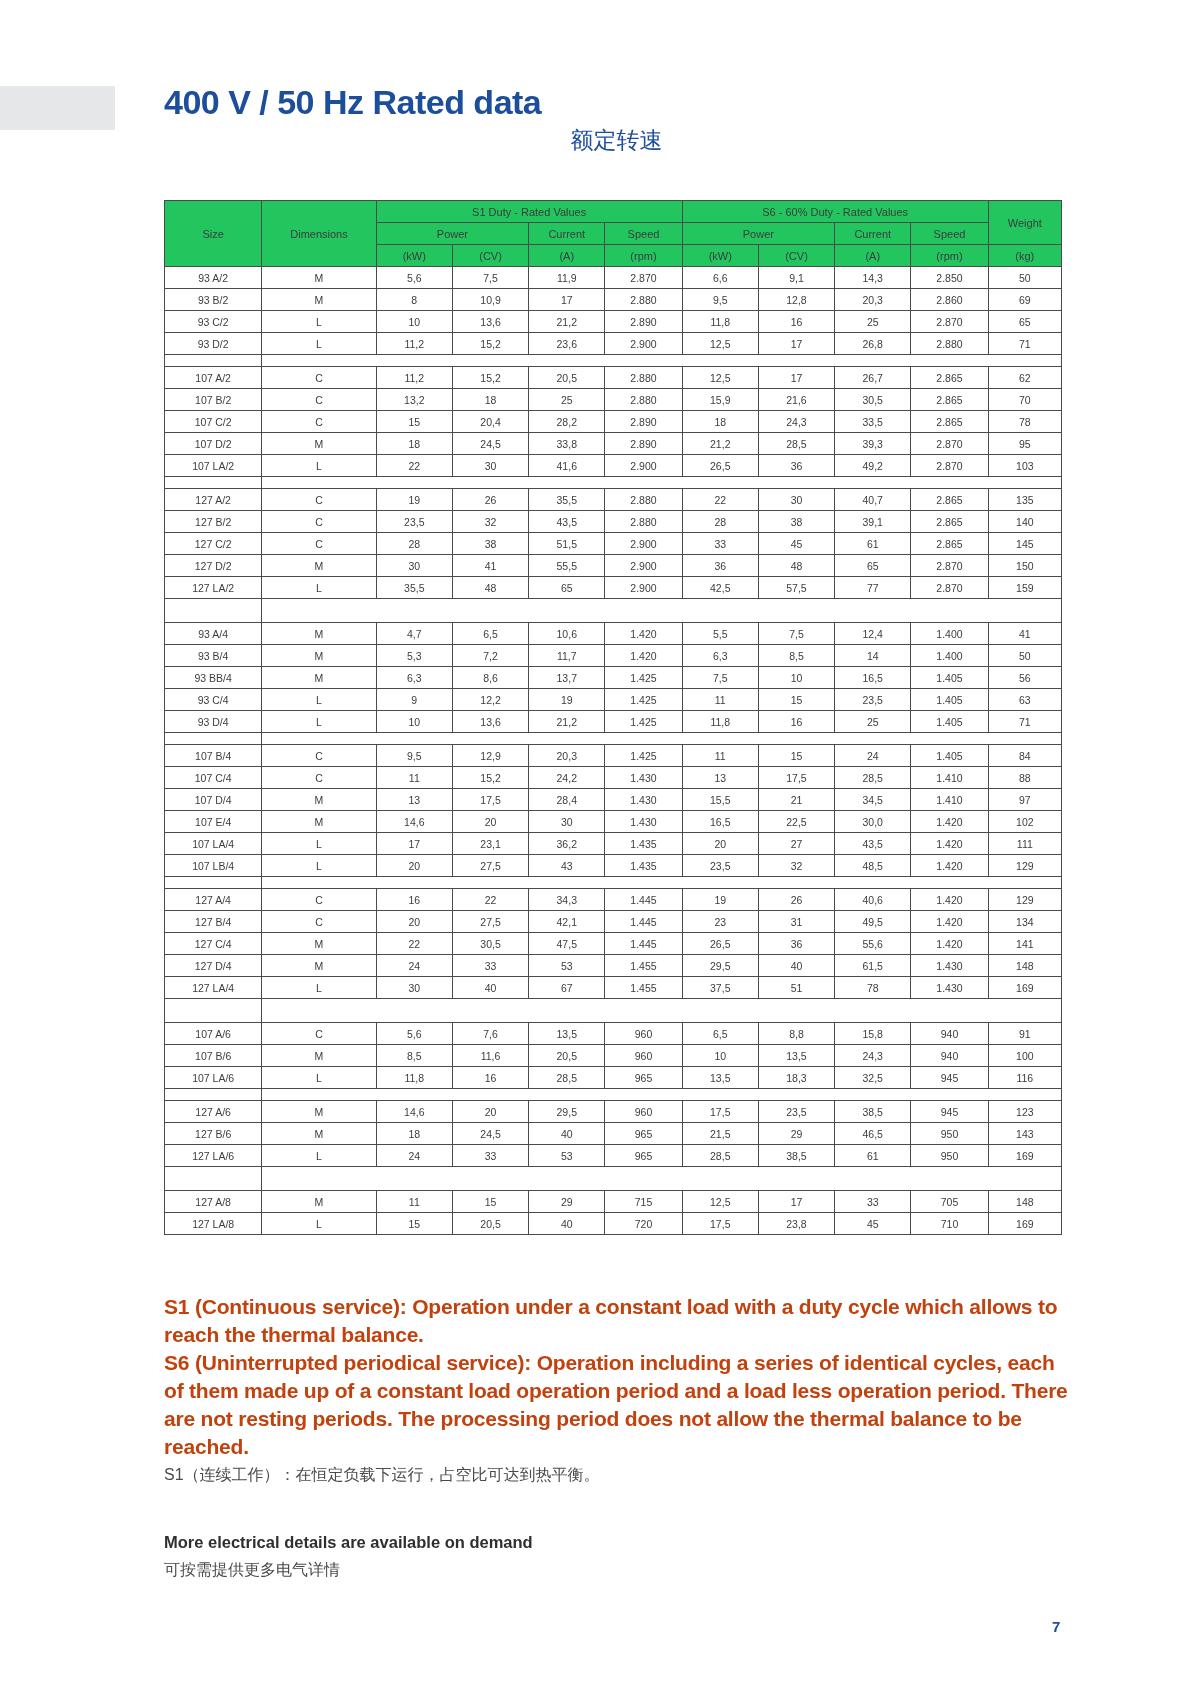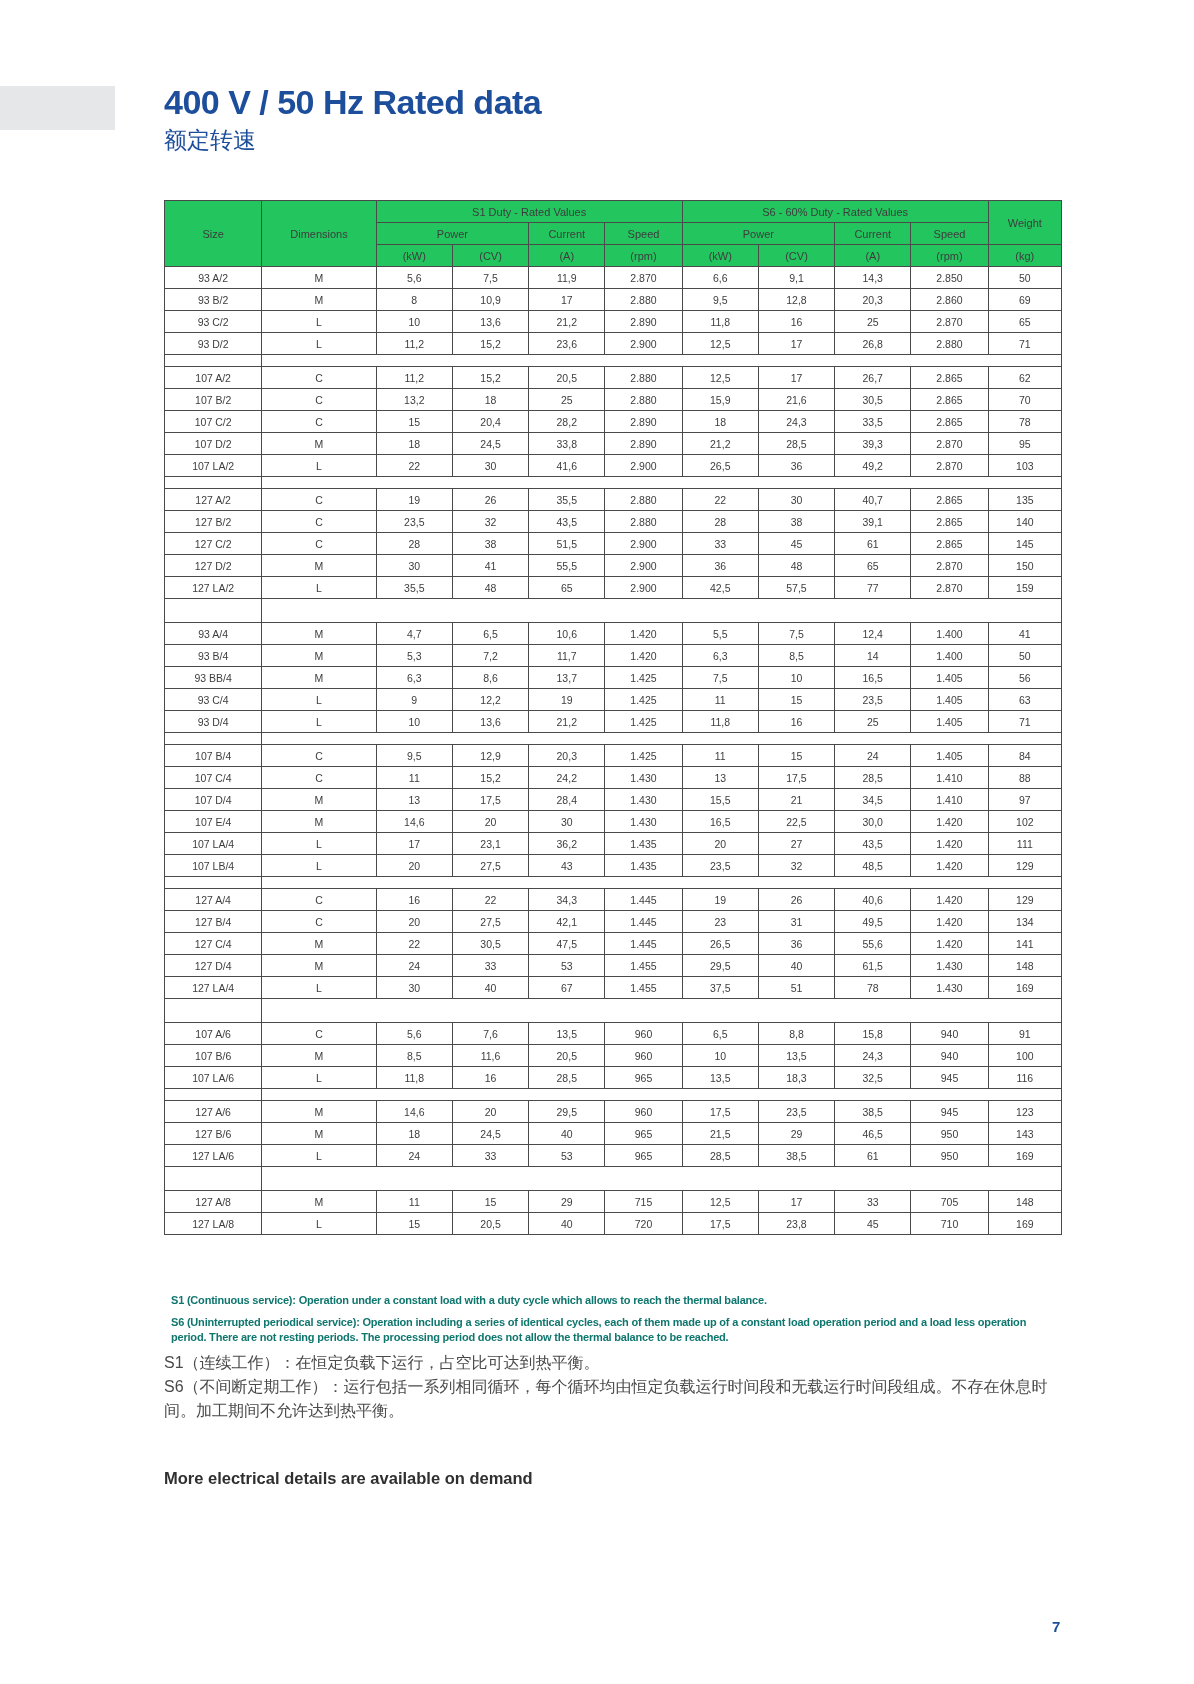--- a/index.html
+++ b/index.html
@@ -7,21 +7,21 @@
     width:1194px;height:1684px;position:relative;background:#ffffff;
     font-family:"Liberation Sans","DejaVu Sans",sans-serif;color:#3d3d3d;
     overflow:hidden;
   }
   .deco-bar{position:absolute;left:0;top:86px;width:115px;height:44px;background:#e6e7e8;}
   .content{position:absolute;left:137px;top:0;width:905px;padding-left:27px;}
   .page-title{
     margin:84px 0 0 0;font-size:34px;line-height:1.1;font-weight:bold;
     color:#1d4e9b;letter-spacing:-0.5px;
   }
-  .page-subtitle{margin:4px 0 0 0;font-size:23px;font-weight:normal;color:#1d4e9b;}
+  .page-subtitle{margin:4px 0 0 0;font-size:23px;font-weight:normal;color:#1d4e9b;text-align:center;}
 
   table.rated{
     border-collapse:collapse;margin-top:44px;width:898px;
     font-size:10.5px;color:#3d3d3d;table-layout:fixed;
     border:1.5px solid #3a3a3a;
   }
   table.rated th,table.rated td{
     border:1px solid #4a4a4a;text-align:center;padding:0 2px;
     font-weight:normal;height:21px;overflow:hidden;white-space:nowrap;
   }
@@ -29,21 +29,21 @@
   th.h-top{height:40px;}
   th.h-sub{height:20px;}
   th.power-merged{text-align:left;padding-left:22px;}
   td.bold{font-weight:bold;}
   tr.sep td{border-top:1px solid #4a4a4a;border-bottom:1px solid #4a4a4a;}
   tr.sep.small td{height:11px;}
   tr.sep.large td{height:23px;}
 
   .notes{margin-top:58px;width:905px;}
   .note-en{
-    margin:7px;font-size:11px;line-height:1.33;font-weight:bold;color:#0f766e;
+    margin:0;font-size:21px;line-height:1.33;font-weight:bold;color:#c2410c;
     letter-spacing:-0.2px;
   }
   .note-zh{margin:2px 0 0 0;font-size:16px;line-height:1.5;color:#4a4a4a;}
   .more-block{margin-top:46px;}
   .more-en{margin:0;font-size:16.5px;font-weight:bold;color:#2f2f2f;}
   .more-zh{margin:8px 0 0 0;font-size:16px;color:#4a4a4a;}
   .page-number{
     position:absolute;left:1052px;top:1618px;font-size:15px;font-weight:bold;color:#1d4e9b;
   }
 </style>
@@ -625,20 +625,20 @@
           <td>710</td>
           <td>169</td>
         </tr>
       </tbody>
   </table>
 
   <div class="notes">
     <p class="note-en">S1 (Continuous service): Operation under a constant load with a duty cycle which allows to reach the thermal balance.</p>
     <p class="note-en">S6 (Uninterrupted periodical service): Operation including a series of identical cycles, each of them made up of a constant load operation period and a load less operation period. There are not resting periods. The processing period does not allow the thermal balance to be reached.</p>
     <p class="note-zh">S1（连续工作）：在恒定负载下运行，占空比可达到热平衡。</p>
-    <p class="note-zh" style="margin-top:0">S6（不间断定期工作）：运行包括一系列相同循环，每个循环均由恒定负载运行时间段和无载运行时间段组成。不存在休息时间。加工期间不允许达到热平衡。</p>
     <div class="more-block">
       <p class="more-en">More electrical details are available on demand</p>
+      <p class="more-zh">可按需提供更多电气详情</p>
     </div>
   </div>
 </div>
 
 <div class="page-number">7</div>
 
 </body></html>

